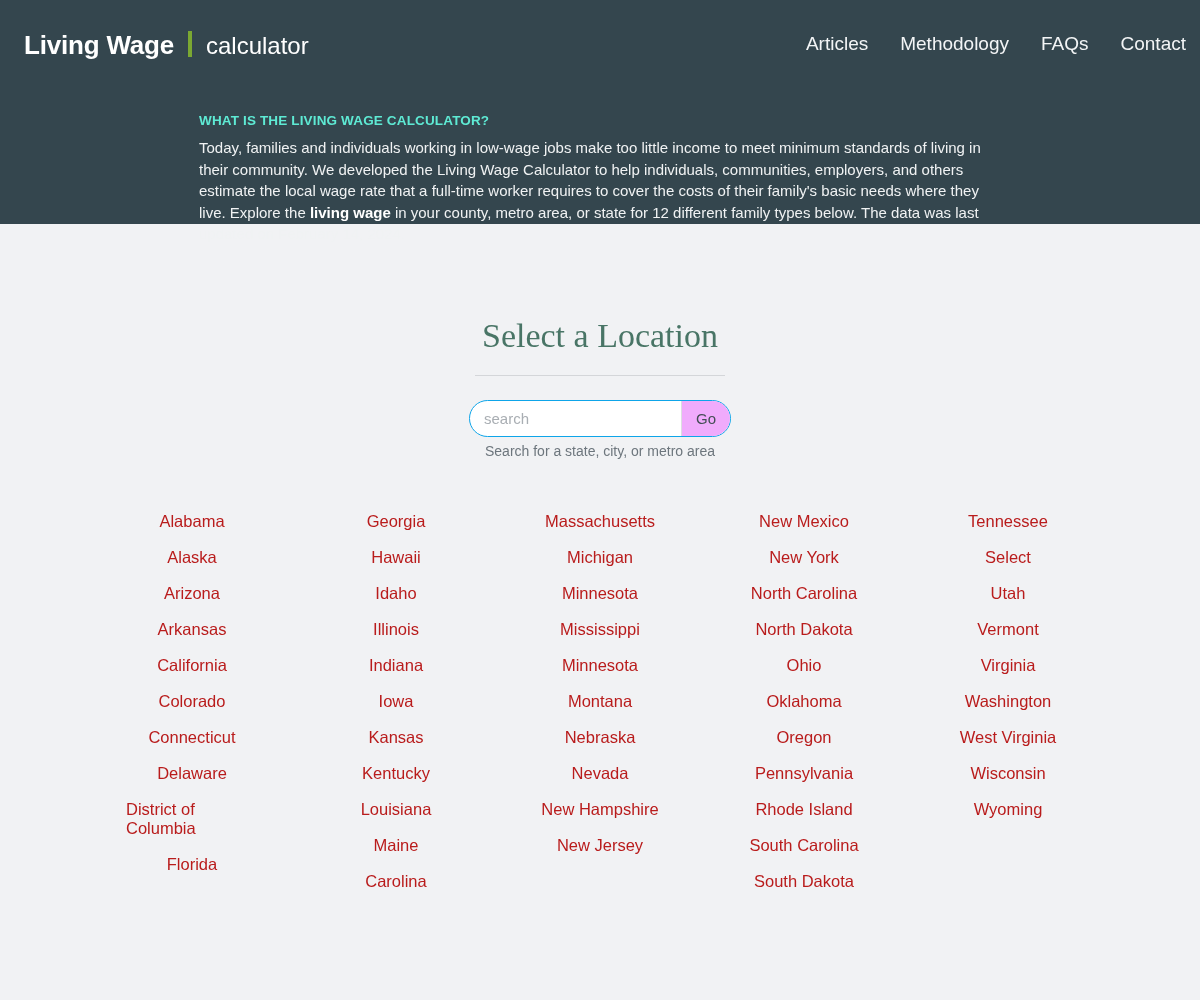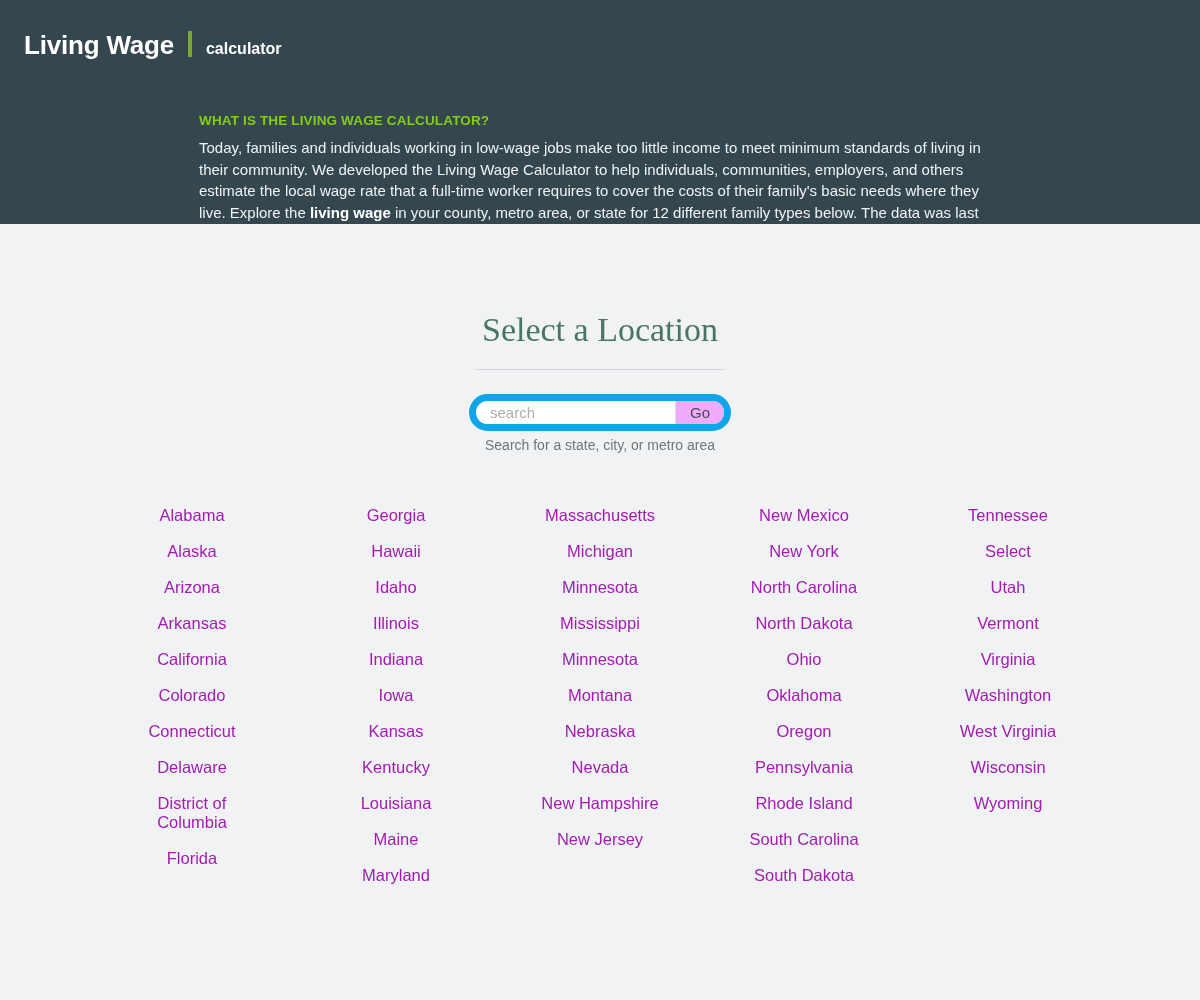--- a/index.html
+++ b/index.html
@@ -49,22 +49,22 @@
     width: 4px;
     height: 26px;
     background: #7ba832;
     margin: 0 14px;
     position: relative;
     top: 3px;
     flex: 0 0 auto;
   }
   .logo-sub {
     color: #ffffff;
-    font-size: 16px;
-    font-weight: bold;
+    font-size: 24px;
+    font-weight: normal;
   }
 
   .nav {
     display: flex;
     align-items: center;
     gap: 0;
   }
   .nav-link {
     color: #f3f5f6;
     font-size: 19px;
@@ -76,39 +76,39 @@
   .nav-link:last-child { padding-right: 4px; }
 
   
   .intro {
     position: absolute;
     left: 199px;
     top: 113px;
     width: 790px;
   }
   .intro-title {
-    color: #84cc16;
+    color: #5eead4;
     font-size: 13.5px;
     font-weight: bold;
     letter-spacing: 0.15px;
     margin: 0 0 9px 0;
     font-stretch: condensed;
   }
   .intro-body {
     color: #f0f2f3;
     font-size: 15px;
     line-height: 21.5px;
     margin: 0;
     font-weight: 400;
   }
   .intro-body b { font-weight: bold; color: #ffffff; }
 
   
   .main {
-    padding-top: 4px;
+    padding-top: 10px;
     background: #f1f2f4;
   }
 
   .select-heading {
     text-align: center;
     color: #497566;
     font-family: "Liberation Serif", serif;
     font-size: 34px;
     font-weight: normal;
     margin: 0;
@@ -125,21 +125,21 @@
 
   
   .search-wrap {
     margin: 24px auto 0 auto;
     width: 262px;
   }
   .search-group {
     display: flex;
     align-items: stretch;
     background: #ffffff;
-    border: 7px solid #0ea5e9;
+    border: 1px solid #0ea5e9;
     border-radius: 22px;
     height: 37px;
     overflow: hidden;
   }
   .search-input {
     flex: 1 1 auto;
     border: 0;
     outline: none;
     background: transparent;
     padding: 0 14px;
@@ -176,22 +176,22 @@
     padding: 0 90px;
   }
   .state-col {
     flex: 1 1 0;
     display: flex;
     flex-direction: column;
     align-items: center;
   }
   .state-link {
     display: block;
-    text-align: center;
-    color: #a21caf;
+    text-align: left;
+    color: #b91c1c;
     font-size: 16.5px;
     line-height: 19px;
     text-decoration: none;
     padding: 8.5px 4px;
     cursor: pointer;
     max-width: 140px;
   }
 </style>
 </head>
 <body>
@@ -199,20 +199,26 @@
 <div class="header-band">
 
   <div class="topbar">
 
     <div class="logo">
       <span class="logo-main">Living Wage</span>
       <span class="logo-divider"></span>
       <span class="logo-sub">calculator</span>
     </div>
 
+    <nav class="nav">
+      <a class="nav-link" href="#">Articles</a>
+      <a class="nav-link" href="#">Methodology</a>
+      <a class="nav-link" href="#">FAQs</a>
+      <a class="nav-link" href="#">Contact</a>
+    </nav>
 
   </div>
 
   <div class="intro">
     <h2 class="intro-title">WHAT IS THE LIVING WAGE CALCULATOR?</h2>
     <p class="intro-body"><span>Today, families and individuals working in low-wage jobs make too little income to meet minimum standards of living in their community. We developed the Living Wage Calculator to help individuals, communities, employers, and others estimate the local wage rate that a full-time worker requires to cover the costs of their family's basic needs where they live. Explore the </span><b>living wage</b><span> in your county, metro area, or state for 12 different family types below. The data was last updated on February 14, 2024.</span></p>
   </div>
 
 </div>
 
@@ -246,21 +252,21 @@
         <a class="state-link" href="#">Georgia</a>
         <a class="state-link" href="#">Hawaii</a>
         <a class="state-link" href="#">Idaho</a>
         <a class="state-link" href="#">Illinois</a>
         <a class="state-link" href="#">Indiana</a>
         <a class="state-link" href="#">Iowa</a>
         <a class="state-link" href="#">Kansas</a>
         <a class="state-link" href="#">Kentucky</a>
         <a class="state-link" href="#">Louisiana</a>
         <a class="state-link" href="#">Maine</a>
-        <a class="state-link" href="#">Maryland</a>
+        <a class="state-link" href="#">Carolina</a>
       </div>
       <div class="state-col">
         <a class="state-link" href="#">Massachusetts</a>
         <a class="state-link" href="#">Michigan</a>
         <a class="state-link" href="#">Minnesota</a>
         <a class="state-link" href="#">Mississippi</a>
         <a class="state-link" href="#">Minnesota</a>
         <a class="state-link" href="#">Montana</a>
         <a class="state-link" href="#">Nebraska</a>
         <a class="state-link" href="#">Nevada</a>

